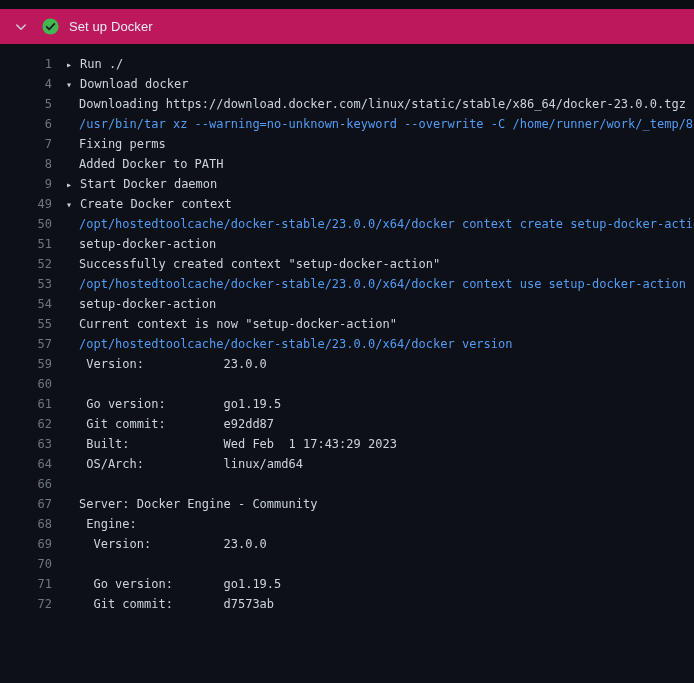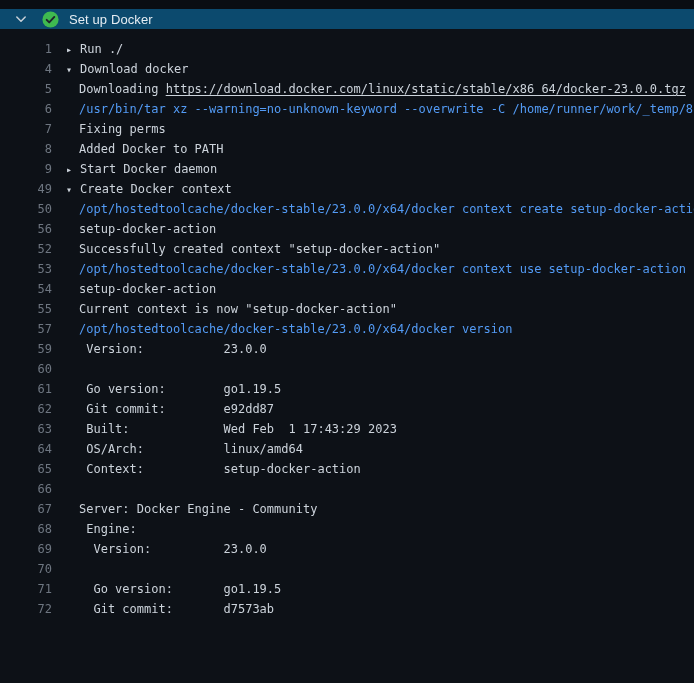--- a/index.html
+++ b/index.html
@@ -11,22 +11,22 @@
     overflow: hidden;
     font-family: "Liberation Sans", sans-serif;
   }
   .top-strip {
     height: 9px;
     background: #0a0d12;
   }
   .step-header {
     display: flex;
     align-items: center;
-    height: 20px;
-    background: #0c4a6e;
+    height: 35px;
+    background: #be185d;
     padding: 0 14px;
     cursor: pointer;
     box-sizing: border-box;
   }
   .step-header .chev {
     display: flex;
     align-items: center;
     margin-right: 14px;
   }
   .step-header .status {
@@ -72,21 +72,20 @@
     color: #539bf5;
   }
   .arrow {
     display: inline-block;
     width: 14px;
     font-size: 10px;
     color: #ccd3db;
     vertical-align: middle;
   }
   .seg-link {
-    text-decoration: underline;
     text-underline-offset: 2px;
     cursor: pointer;
     text-align: center;
   }
 </style>
 </head>
 <body>
 
 <div class="top-strip"></div>
 
@@ -108,33 +107,32 @@
 <div class="log">
     <div class="log-line"><span class="line-num">1</span><span class="line-content"><span class="arrow">▸</span><span>Run ./</span></span></div>
     <div class="log-line"><span class="line-num">4</span><span class="line-content"><span class="arrow">▾</span><span>Download docker</span></span></div>
     <div class="log-line"><span class="line-num">5</span><span class="line-content indent"><span>Downloading </span><span class="seg-link">https://download.docker.com/linux/static/stable/x86_64/docker-23.0.0.tgz</span></span></div>
     <div class="log-line"><span class="line-num">6</span><span class="line-content indent command">/usr/bin/tar xz --warning=no-unknown-keyword --overwrite -C /home/runner/work/_temp/8c9</span></div>
     <div class="log-line"><span class="line-num">7</span><span class="line-content indent">Fixing perms</span></div>
     <div class="log-line"><span class="line-num">8</span><span class="line-content indent">Added Docker to PATH</span></div>
     <div class="log-line"><span class="line-num">9</span><span class="line-content"><span class="arrow">▸</span><span>Start Docker daemon</span></span></div>
     <div class="log-line"><span class="line-num">49</span><span class="line-content"><span class="arrow">▾</span><span>Create Docker context</span></span></div>
     <div class="log-line"><span class="line-num">50</span><span class="line-content indent command">/opt/hostedtoolcache/docker-stable/23.0.0/x64/docker context create setup-docker-action</span></div>
-    <div class="log-line"><span class="line-num">56</span><span class="line-content indent">setup-docker-action</span></div>
+    <div class="log-line"><span class="line-num">51</span><span class="line-content indent">setup-docker-action</span></div>
     <div class="log-line"><span class="line-num">52</span><span class="line-content indent">Successfully created context "setup-docker-action"</span></div>
     <div class="log-line"><span class="line-num">53</span><span class="line-content indent command">/opt/hostedtoolcache/docker-stable/23.0.0/x64/docker context use setup-docker-action</span></div>
     <div class="log-line"><span class="line-num">54</span><span class="line-content indent">setup-docker-action</span></div>
     <div class="log-line"><span class="line-num">55</span><span class="line-content indent">Current context is now "setup-docker-action"</span></div>
     <div class="log-line"><span class="line-num">57</span><span class="line-content indent command">/opt/hostedtoolcache/docker-stable/23.0.0/x64/docker version</span></div>
     <div class="log-line"><span class="line-num">59</span><span class="line-content indent"> Version:           23.0.0</span></div>
     <div class="log-line"><span class="line-num">60</span></div>
     <div class="log-line"><span class="line-num">61</span><span class="line-content indent"> Go version:        go1.19.5</span></div>
     <div class="log-line"><span class="line-num">62</span><span class="line-content indent"> Git commit:        e92dd87</span></div>
     <div class="log-line"><span class="line-num">63</span><span class="line-content indent"> Built:             Wed Feb  1 17:43:29 2023</span></div>
     <div class="log-line"><span class="line-num">64</span><span class="line-content indent"> OS/Arch:           linux/amd64</span></div>
-    <div class="log-line"><span class="line-num">65</span><span class="line-content indent"> Context:           setup-docker-action</span></div>
     <div class="log-line"><span class="line-num">66</span><span class="line-content indent"></span></div>
     <div class="log-line"><span class="line-num">67</span><span class="line-content indent">Server: Docker Engine - Community</span></div>
     <div class="log-line"><span class="line-num">68</span><span class="line-content indent"> Engine:</span></div>
     <div class="log-line"><span class="line-num">69</span><span class="line-content indent">  Version:          23.0.0</span></div>
     <div class="log-line"><span class="line-num">70</span></div>
     <div class="log-line"><span class="line-num">71</span><span class="line-content indent">  Go version:       go1.19.5</span></div>
     <div class="log-line"><span class="line-num">72</span><span class="line-content indent">  Git commit:       d7573ab</span></div>
   </div>
 
 </body></html>

